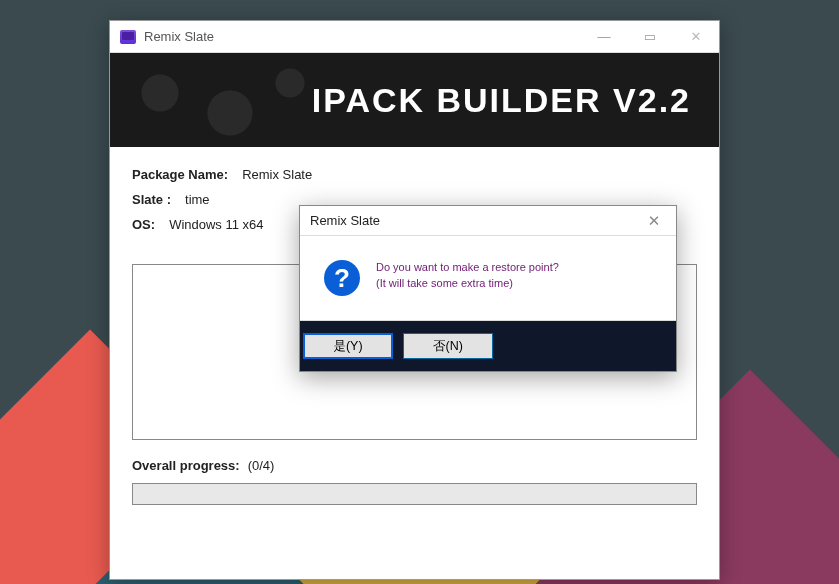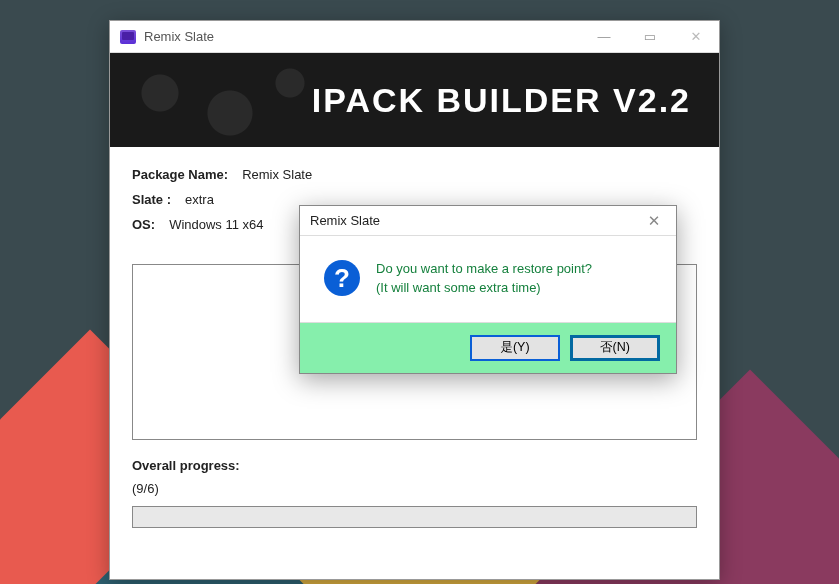--- a/index.html
+++ b/index.html
@@ -97,21 +97,21 @@
     border: 1px solid #888;
     height: 176px;
     background: #fff;
   }
 
   .progress-section {
     padding: 18px 22px 0 22px;
   }
   .progress-label {
     font-size: 13px; font-weight: bold; color: #222;
-    display: flex; gap: 8px; flex-direction: column;
+    display: flex; gap: 8px;
   }
   .progress-label span:last-child { font-weight: normal; }
   .progress-bar {
     margin-top: 10px;
     height: 22px;
     border: 1px solid #888;
     background: #e8e8e8;
   }
 
   
@@ -145,33 +145,32 @@
   }
   .q-icon {
     width: 36px; height: 36px;
     border-radius: 50%;
     background: #0a5fd6;
     color: #fff;
     display:flex; align-items:center; justify-content:center;
     font-size: 26px; font-weight: bold;
     flex-shrink: 0;
   }
-  .dlg-text { font-size: 13px; color: #15803d; line-height: 1.45; }
+  .dlg-text { font-size: 11px; color: #701a75; line-height: 1.45; }
   .dlg-buttons {
-    background: #86efac;
-    padding: 12px 16px;
-    display: flex;
-    justify-content: flex-end;
+    background: #0f172a;
+    padding: 12px 3px;
+    display: flex;
     gap: 10px;
     border-top: 1px solid #ddd;
   }
   .dlg-btn {
     min-width: 90px; height: 26px;
     background: #e3e3e3;
-    border: 3px solid #0369a1;
+    border: 1px solid #0369a1;
     font-size: 12.5px;
     display:flex; align-items:center; justify-content:center;
     cursor: pointer;
   }
   .dlg-btn.default {
     border: 2px solid #0a5fd6;
     background: #e3e3e3;
   }
 </style>
 </head>
@@ -197,52 +196,52 @@
     <div class="banner-title">IPACK  BUILDER  V2.2</div>
   </div>
 
   <div class="content">
     <div class="info-row">
       <div class="info-label">Package Name:</div>
       <div>Remix Slate</div>
     </div>
     <div class="info-row">
       <div class="info-label">Slate :</div>
-      <div>extra</div>
+      <div>time</div>
     </div>
     <div class="info-row">
       <div class="info-label">OS:</div>
       <div>Windows 11 x64</div>
     </div>
   </div>
 
   <div class="log-box"></div>
 
   <div class="progress-section">
     <div class="progress-label">
       <span>Overall progress:</span>
-      <span>(9/6)</span>
+      <span>(0/4)</span>
     </div>
     <div class="progress-bar"></div>
   </div>
 </div>
 
 <div class="dialog">
   <div class="dlg-titlebar">
     <span>Remix Slate</span>
     <span class="spacer"></span>
     <div class="dlg-close">
       <span>✕</span>
     </div>
   </div>
   <div class="dlg-body">
     <div class="q-icon">?</div>
     <div class="dlg-text">
       <div>Do you want to make a restore point?</div>
-      <div>(It will want some extra time)</div>
+      <div>(It will take some extra time)</div>
     </div>
   </div>
   <div class="dlg-buttons">
     <div class="dlg-btn default">
       <span>是(Y)</span>
     </div>
     <div class="dlg-btn">
       <span>否(N)</span>
     </div>
   </div>

